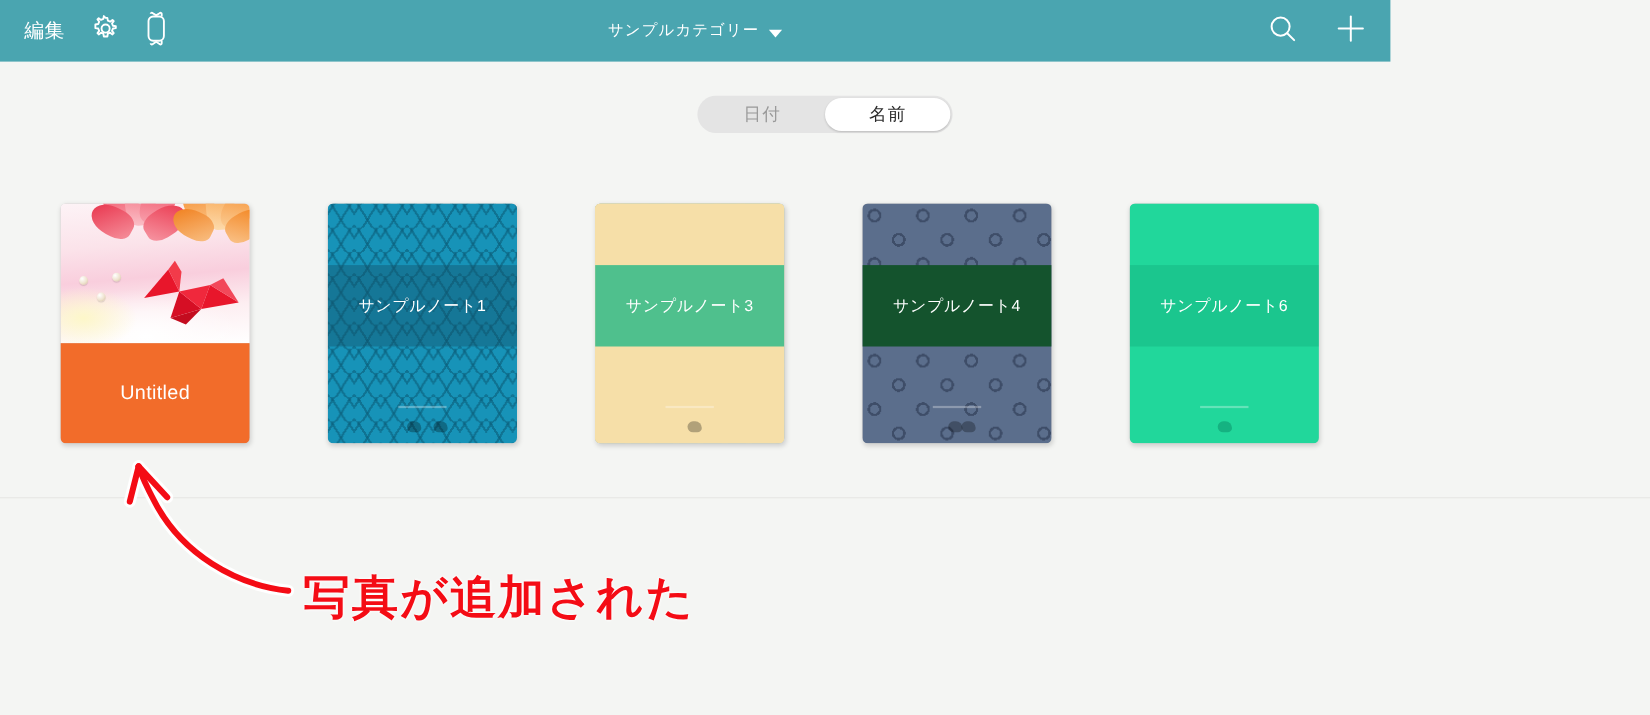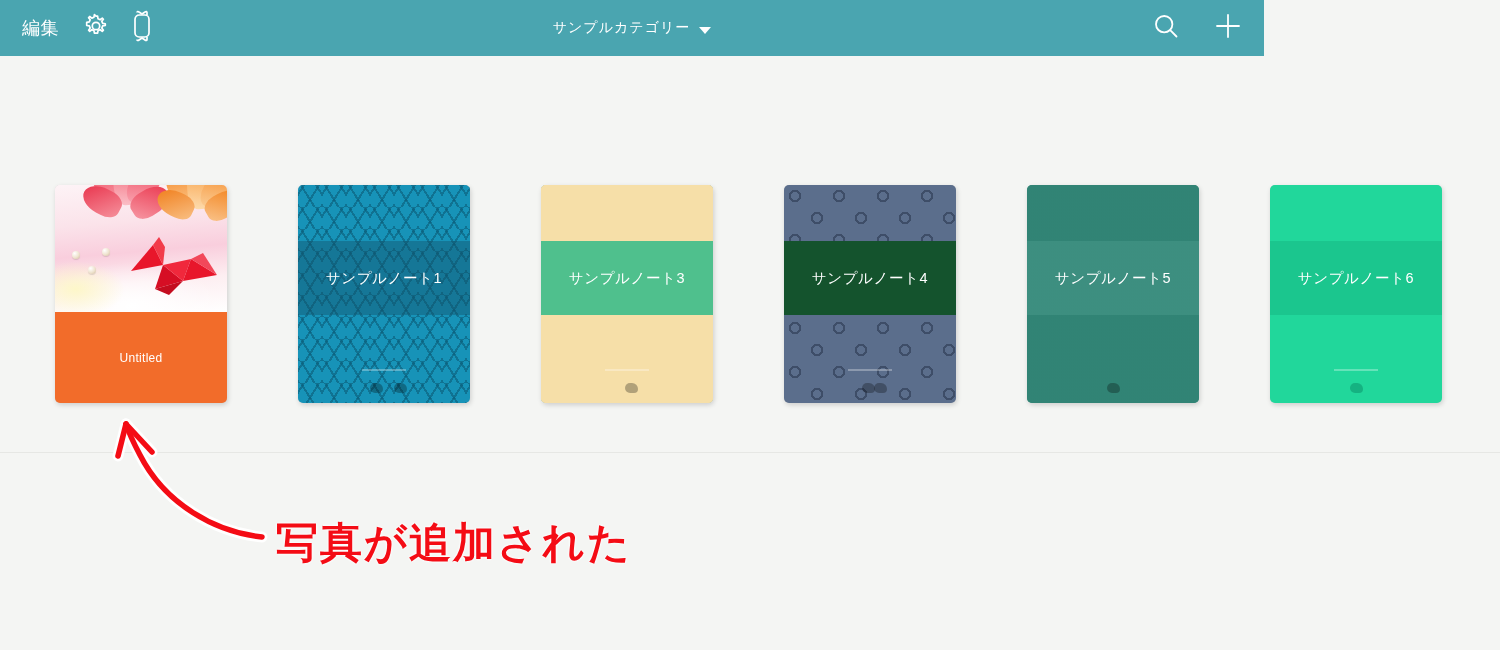--- a/index.html
+++ b/index.html
@@ -129,21 +129,21 @@
     position: absolute; width: 8px; height: 8px; border-radius: 50%;
     background: radial-gradient(circle at 33% 30%, #ffffff 0%, #efe3cf 55%, #cfbc9d 100%);
     box-shadow: 0 1px 1px rgba(0,0,0,0.12);
   }
   .crane { position: absolute; }
   .orange-area {
     position: absolute; left: 0; right: 0; top: 127px; bottom: 0;
     background: #f26c2a;
     display: flex; align-items: center; justify-content: center;
   }
-  .orange-label { font-size: 12px; color: #ffffff; letter-spacing: 0.3px; }
+  .orange-label { font-size: 18px; color: #ffffff; letter-spacing: 0.3px; }
 
   
   .divider {
     position: absolute; left: 0; top: 452px; width: 1500px; height: 1px;
     background: #e6e7e4;
   }
   .lower { position: absolute; left: 0; top: 453px; width: 1500px; height: 197px; background:#f4f5f3; }
   .annotation-svg { position: absolute; left: 0; top: 0; width: 1500px; height: 650px; pointer-events: none; }
   .anno-text {
     position: absolute; left: 276px; top: 515px;
@@ -204,20 +204,26 @@
         <span>
           <svg width="30" height="30" viewBox="0 0 30 30" fill="none" stroke="#ffffff" stroke-width="1.8">
             <line x1="15" y1="4" x2="15" y2="26" stroke-linecap="round"></line>
             <line x1="4" y1="15" x2="26" y2="15" stroke-linecap="round"></line>
           </svg>
         </span>
       </div>
     </div>
   </div>
 
+  <div class="seg-wrap">
+    <div class="segmented">
+      <div class="seg-item">日付</div>
+      <div class="seg-item active">名前</div>
+    </div>
+  </div>
 
   <div class="grid">
 
     <div class="card">
       <div class="photo-area">
         <div class="photo-sky"></div>
 
         <div class="flower" style="left:32px; top:-30px; width:78px; height:72px;">
           <div class="petal" style="left:8px;  top:6px;  width:28px; height:46px; background:linear-gradient(200deg,#ef3d52,#f8a9b4); transform:rotate(-34deg);"></div>
           <div class="petal" style="left:26px; top:0px;  width:28px; height:50px; background:linear-gradient(190deg,#f04b5e,#fbc2ca); transform:rotate(-6deg);"></div>
@@ -299,35 +305,20 @@
       <div class="band" style="background:#14532d;">
         <span class="band-label">サンプルノート4</span>
       </div>
       <div class="card-marks">
         <div class="mark-line"></div>
         <div class="mark-blob" style="left:78px;"></div>
         <div class="mark-blob" style="left:90px;"></div>
       </div>
     </div>
 
-    <div class="card">
-      <div class="card-bg" style="background-color:#9ccfc4;
-                  background-image:
-                    linear-gradient(to right, rgba(47,130,115,0.85) 0 100%),
-                    linear-gradient(to bottom, rgba(47,130,115,0.85) 0 100%);
-                  background-size: 20px 3px, 3px 20px;
-                  background-position: 6px 16px, 14px 8px;
-                  background-repeat: repeat, repeat;"></div>
-      <div class="band" style="background:rgba(70,150,135,0.60);">
-        <span class="band-label">サンプルノート5</span>
-      </div>
-      <div class="card-marks">
-        <div class="mark-blob" style="left:80px;"></div>
-      </div>
-    </div>
 
     <div class="card">
       <div class="card-bg" style="background:#21d79b;"></div>
       <div class="band" style="background:rgba(0,120,85,0.18);">
         <span class="band-label">サンプルノート6</span>
       </div>
       <div class="card-marks">
         <div class="mark-line"></div>
         <div class="mark-blob" style="left:80px; background:rgba(0,110,80,0.35);"></div>
       </div>

